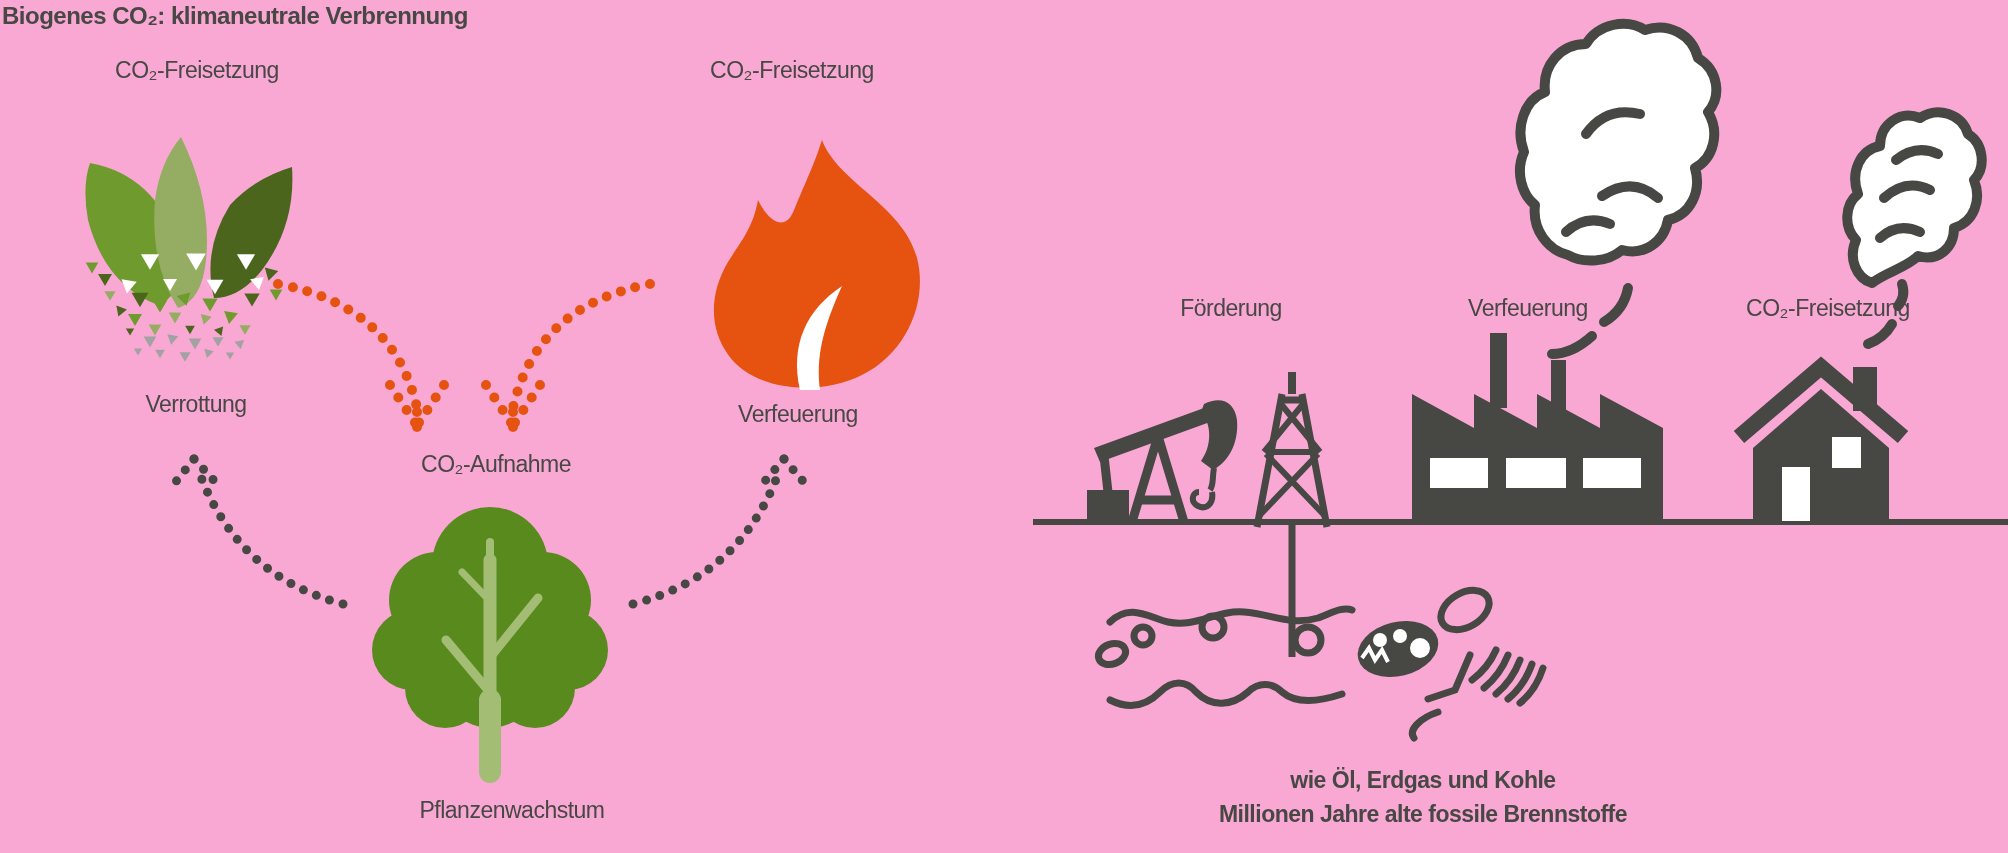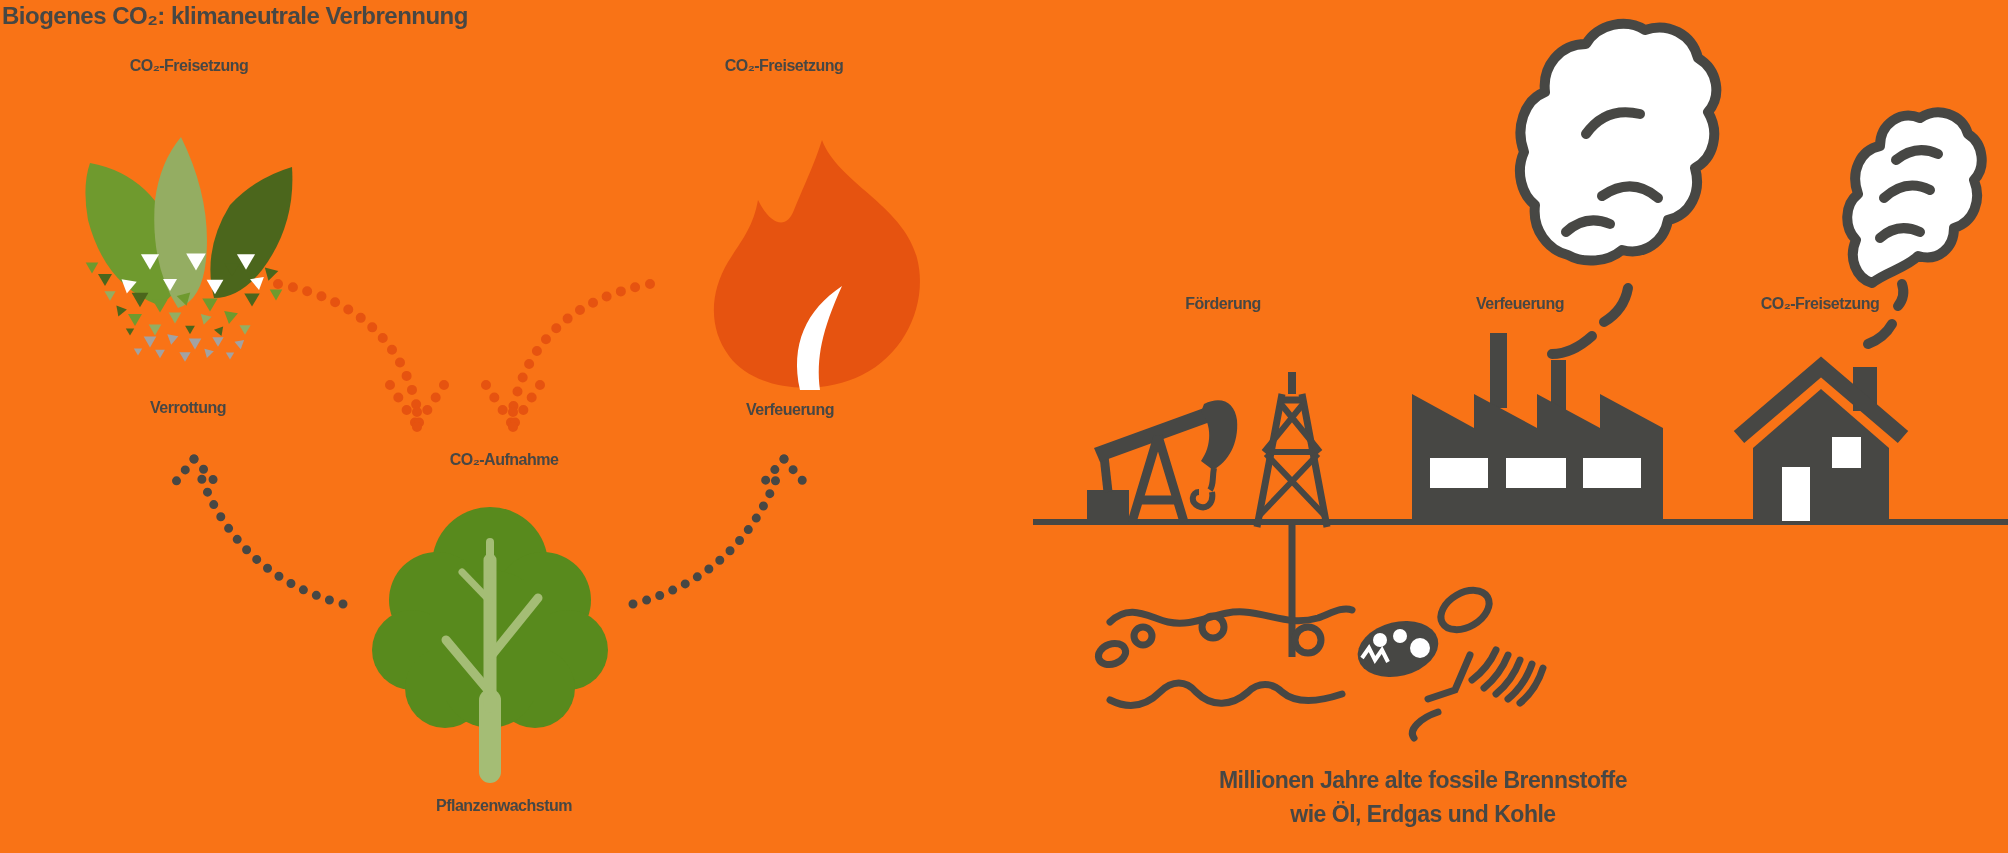--- a/index.html
+++ b/index.html
@@ -1,27 +1,28 @@
 <!DOCTYPE html>
 <html style="--text-color: #474744; --accent-orange: #e65310; --leaf-mid-green: #6f9a2e; --leaf-light-green: #94ad62; --leaf-dark-green: #4b661c; --tree-crown-green: #588a1d; --tree-trunk-green: #a4bd75; --decay-gray: #a2a2a2;"><head>
 <meta charset="utf-8">
 <style>
   html,body{margin:0;padding:0;background:#fff;}
   #canvas{
-    position:relative;width:2008px;height:853px;background:#f97316;overflow:hidden;
+    position:relative;width:2008px;height:853px;background:#f9a8d4;overflow:hidden;
     font-family:"Liberation Sans","DejaVu Sans",sans-serif;
     color:var(--text-color,#474744);
   }
   #gfx{position:absolute;left:0;top:0;}
   .ttl{
     position:absolute;font-size:24px;font-weight:700;letter-spacing:-0.5px;white-space:nowrap;
   }
   .label{
-    position:absolute;font-size:16px;font-weight:700;letter-spacing:-0.5px;white-space:nowrap;
+    position:absolute;font-size:23px;font-weight:400;letter-spacing:-0.5px;white-space:nowrap;
     transform:translateX(-50%);
+    margin-left:8px;
   }
   .caption{
     position:absolute;left:1123px;top:763px;width:600px;text-align:center;
     font-size:23px;font-weight:700;letter-spacing:-0.5px;line-height:34px;
   }
   
   .ink-f{fill:var(--text-color,#474744);}
   .ink-s{stroke:var(--text-color,#474744);fill:none;}
   .org-f{fill:var(--accent-orange,#e65310);}
   .org-dots{stroke:var(--accent-orange,#e65310);fill:none;stroke-linecap:round;stroke-dasharray:0 15;}
@@ -221,27 +222,27 @@
         <path class="foss" stroke-width="8" d="M1470,655 L1455,690 L1428,699"></path>
         <path class="foss" stroke-width="8" d="M1438,712 C1420,718 1408,730 1414,738"></path>
       </g>
     </g>
   </svg>
 
   <div class="ttl" style="left:2px;top:2px;">Biogenes CO₂: klimaneutrale Verbrennung</div>
 
   <div class="label" style="left:189px;top:57px;">CO₂-Freisetzung</div>
   <div class="label" style="left:784px;top:57px;">CO₂-Freisetzung</div>
-  <div class="label" style="left:188px;top:399px;">Verrottung</div>
+  <div class="label" style="left:188px;top:391px;">Verrottung</div>
   <div class="label" style="left:790px;top:401px;">Verfeuerung</div>
-  <div class="label" style="left:504px;top:451px;">CO₂-Aufnahme</div>
+  <div class="label" style="left:488px;top:451px;">CO₂-Aufnahme</div>
   <div class="label" style="left:504px;top:797px;">Pflanzenwachstum</div>
 
   <div class="label" style="left:1223px;top:295px;">Förderung</div>
   <div class="label" style="left:1520px;top:295px;">Verfeuerung</div>
   <div class="label" style="left:1820px;top:295px;">CO₂-Freisetzung</div>
 
   <div class="caption">
+    <div>wie Öl, Erdgas und Kohle</div>
     <div>Millionen Jahre alte fossile Brennstoffe</div>
-    <div>wie Öl, Erdgas und Kohle</div>
   </div>
 
 </div>
 
 </body></html>

